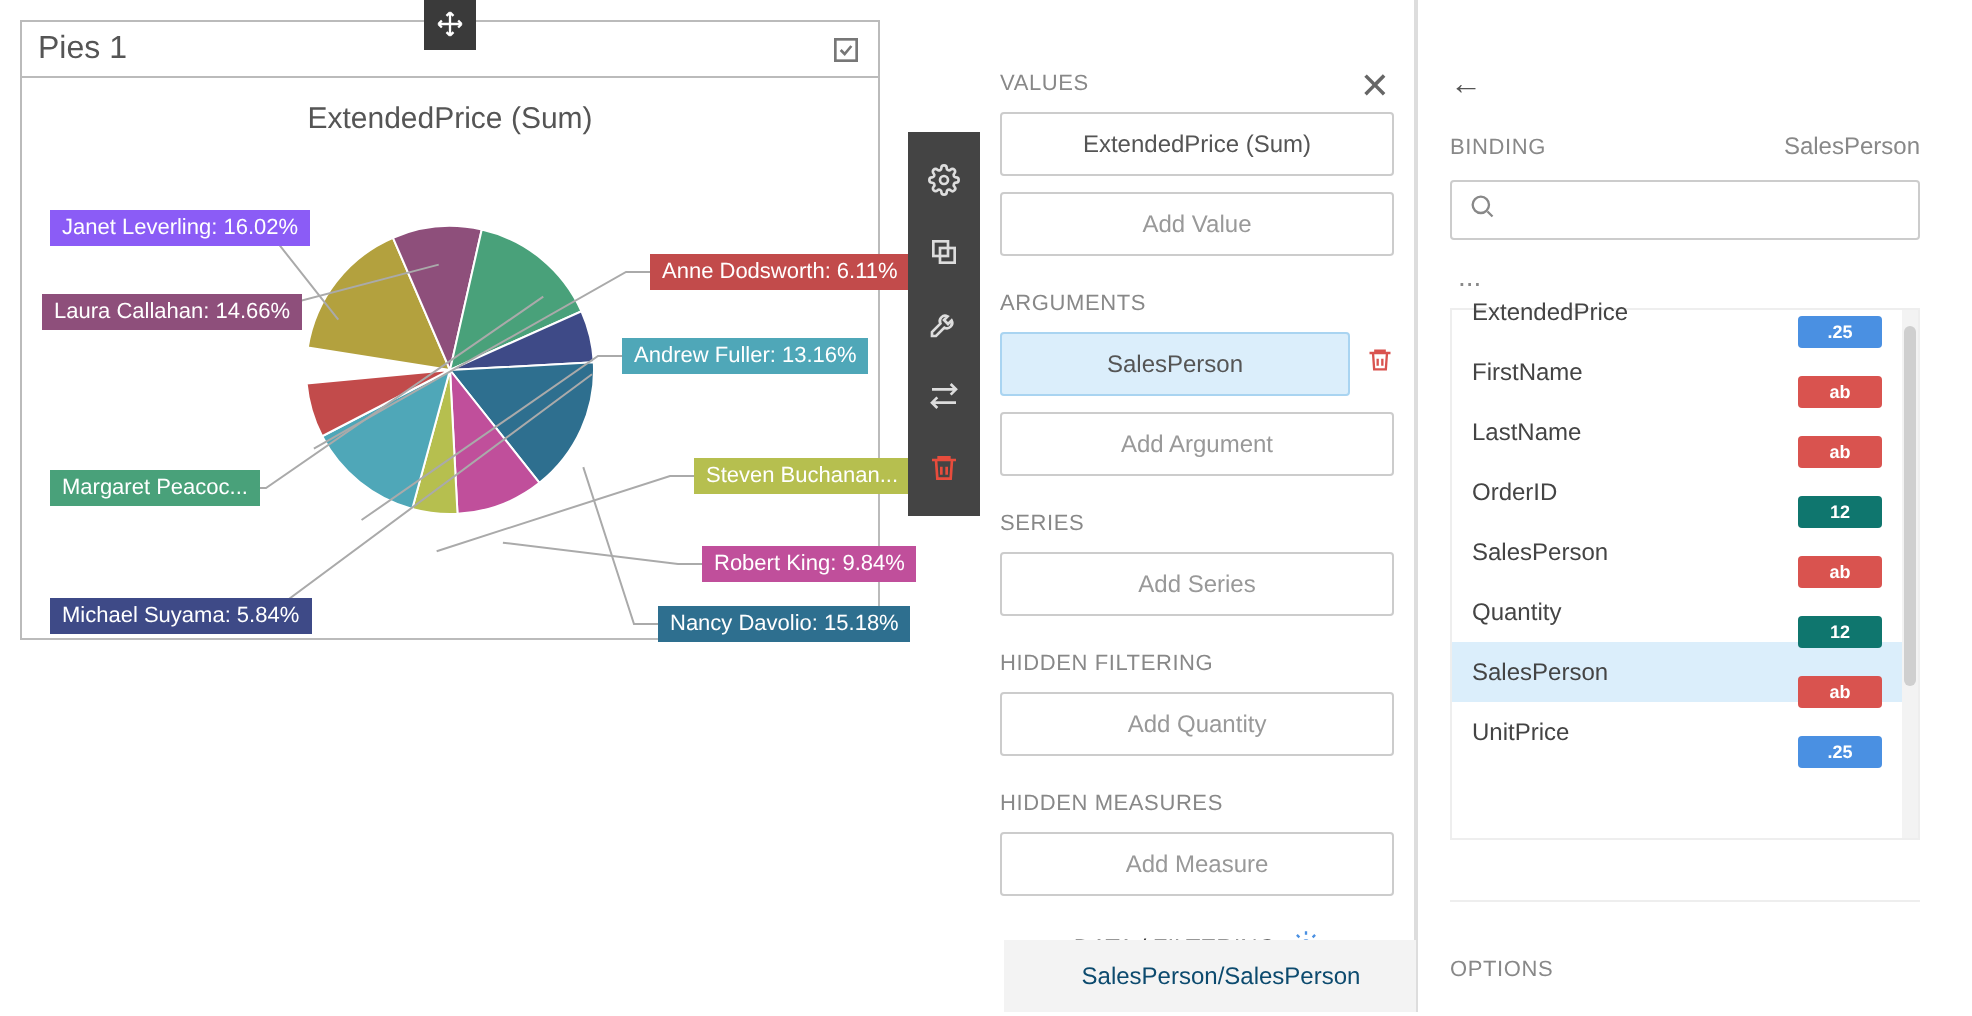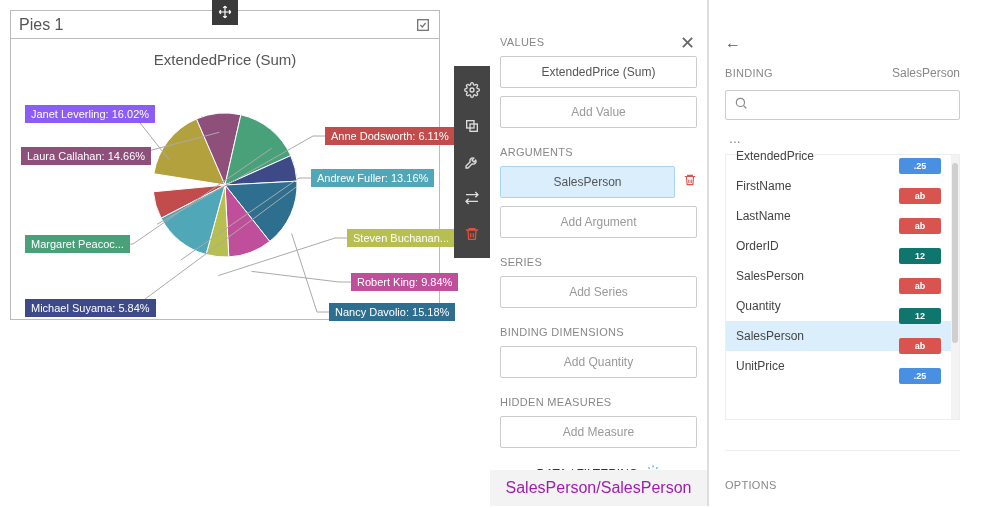--- a/index.html
+++ b/index.html
@@ -61,23 +61,23 @@
   .field-box.active { background: #dbeefb; border-color: #a9d4f1; }
   .arg-row { display: flex; align-items: center; gap: 8px; margin-bottom: 8px; }
   .arg-row .field-box { flex: 1; margin-bottom: 0; }
   .trash { color: #d9534f; cursor: pointer; }
   .data-filtering-bar {
     height: 34px; display: flex; align-items: center; justify-content: center;
     gap: 8px; font-size: 12px; color: #333; border-top: 1px solid rgba(0,0,0,0); margin-top: 6px;
   }
   .gear-blue { color: #4a90e2; }
   .breadcrumb-bar {
-    position: absolute; left: 0; bottom: 0; width: 100%; height: 36px;
+    position: absolute; left: 12px; bottom: 0; width: 100%; height: 36px;
     background: #f3f3f3; display: flex; align-items: center; justify-content: center;
-    font-size: 16px; color: #a21caf;
+    font-size: 12px; color: #0c4a6e;
   }
 
   
   .binding-panel {
     position: absolute; left: 708px; top: 0; width: 268px; height: 506px;
     border-left: 1px solid #ddd; padding: 30px 16px 0; background: #fff;
   }
   .back-arrow { position: absolute; left: 16px; top: 34px; cursor: pointer; color: #555; font-size: 16px; }
   .binding-head-row {
     display: flex; align-items: baseline; justify-content: space-between;
@@ -219,21 +219,21 @@
         <svg width="14" height="14" viewBox="0 0 24 24" fill="none" stroke="currentColor" stroke-width="2">
             <path d="M3 6h18M8 6V4h8v2M6 6l1 14h10l1-14M10 11v6M14 11v6"></path>
           </svg>
       </span>
     </div>
     <div class="add-box">Add Argument</div>
 
     <div class="sec-header">SERIES</div>
     <div class="add-box">Add Series</div>
 
-    <div class="sec-header">BINDING DIMENSIONS</div>
+    <div class="sec-header">HIDDEN FILTERING</div>
     <div class="add-box">Add Quantity</div>
 
     <div class="sec-header">HIDDEN MEASURES</div>
     <div class="add-box">Add Measure</div>
 
     <div class="data-filtering-bar">
       <span>DATA / FILTERING</span>
       <span class="gear-blue">
         <svg width="14" height="14" viewBox="0 0 24 24" fill="none" stroke="currentColor" stroke-width="2">
             <circle cx="12" cy="12" r="3"></circle>

